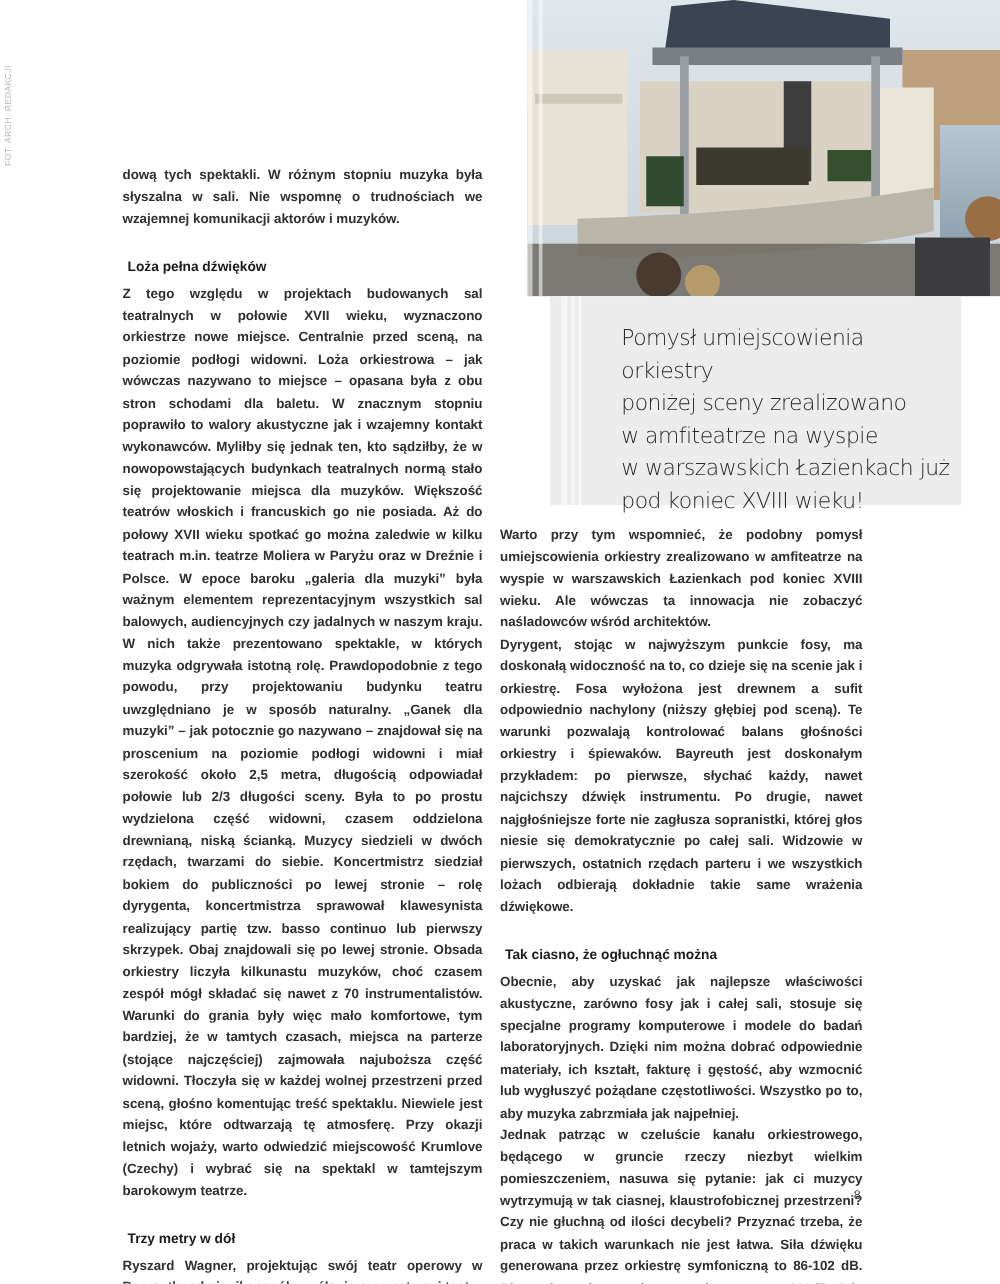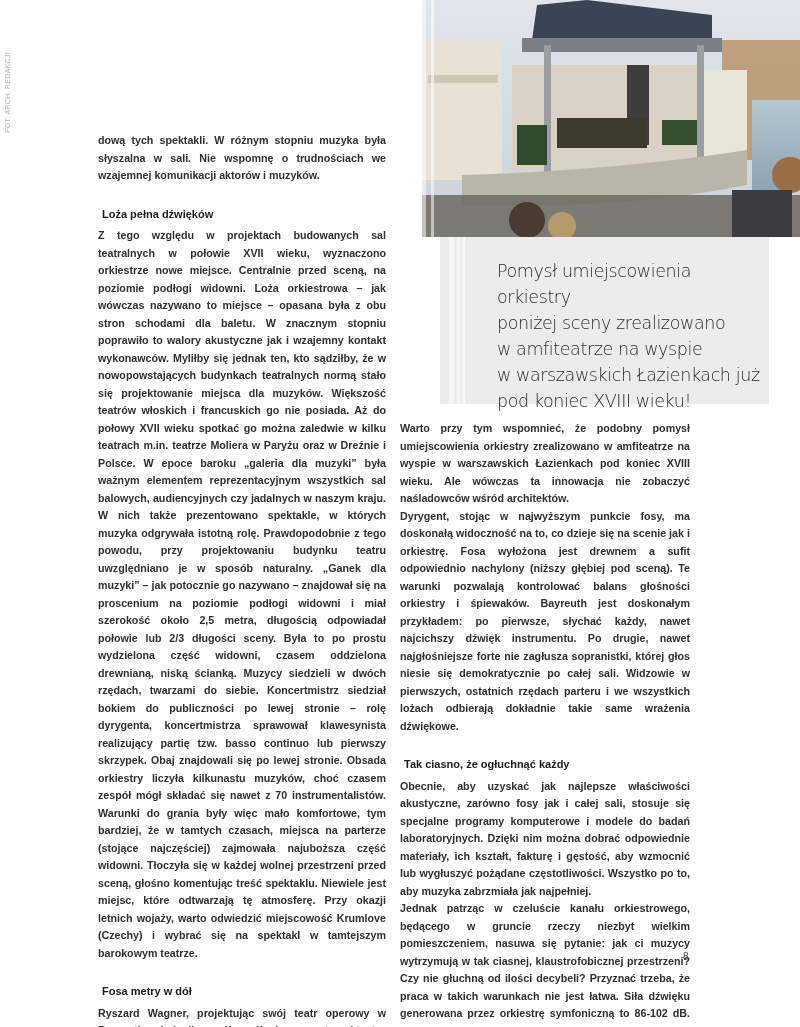--- a/index.html
+++ b/index.html
@@ -104,26 +104,26 @@
 w warszawskich Łazienkach już
 pod koniec XVIII wieku!</div>
 </div>
 
 <div class="col left">
   <p>dową tych spektakli. W różnym stopniu muzyka była słyszalna w sali. Nie wspomnę o trudnościach we wzajemnej komunikacji aktorów i muzyków.</p>
   <div class="gap"></div>
   <h3>Loża pełna dźwięków</h3>
   <p>Z tego względu w projektach budowanych sal teatralnych w połowie XVII wieku, wyznaczono orkiestrze nowe miejsce. Centralnie przed sceną, na poziomie podłogi widowni. Loża orkiestrowa – jak wówczas nazywano to miejsce – opasana była z obu stron schodami dla baletu. W znacznym stopniu poprawiło to walory akustyczne jak i wzajemny kontakt wykonawców. Myliłby się jednak ten, kto sądziłby, że w nowopowstających budynkach teatralnych normą stało się projektowanie miejsca dla muzyków. Większość teatrów włoskich i francuskich go nie posiada. Aż do połowy XVII wieku spotkać go można zaledwie w kilku teatrach m.in. teatrze Moliera w Paryżu oraz w Dreźnie i Polsce. W epoce baroku „galeria dla muzyki” była ważnym elementem reprezentacyjnym wszystkich sal balowych, audiencyjnych czy jadalnych w naszym kraju. W nich także prezentowano spektakle, w których muzyka odgrywała istotną rolę. Prawdopodobnie z tego powodu, przy projektowaniu budynku teatru uwzględniano je w sposób naturalny. „Ganek dla muzyki” – jak potocznie go nazywano – znajdował się na proscenium na poziomie podłogi widowni i miał szerokość około 2,5 metra, długością odpowiadał połowie lub 2/3 długości sceny. Była to po prostu wydzielona część widowni, czasem oddzielona drewnianą, niską ścianką. Muzycy siedzieli w dwóch rzędach, twarzami do siebie. Koncertmistrz siedział bokiem do publiczności po lewej stronie – rolę dyrygenta, koncertmistrza sprawował klawesynista realizujący partię tzw. basso continuo lub pierwszy skrzypek. Obaj znajdowali się po lewej stronie. Obsada orkiestry liczyła kilkunastu muzyków, choć czasem zespół mógł składać się nawet z 70 instrumentalistów. Warunki do grania były więc mało komfortowe, tym bardziej, że w tamtych czasach, miejsca na parterze (stojące najczęściej) zajmowała najuboższa część widowni. Tłoczyła się w każdej wolnej przestrzeni przed sceną, głośno komentując treść spektaklu. Niewiele jest miejsc, które odtwarzają tę atmosferę. Przy okazji letnich wojaży, warto odwiedzić miejscowość Krumlove (Czechy) i wybrać się na spektakl w tamtejszym barokowym teatrze.</p>
   <div class="gap"></div>
-  <h3>Fosa metry w dół</h3>
+  <h3>Trzy metry w dół</h3>
   <p>Ryszard Wagner, projektując swój teatr operowy w Bayreuth, odmienił sposób myślenia o przestrzeni teatru operowego. Do dziś stosuje się właśnie jego rozwiązanie. Nie dość, że zaciemnił salę, to dodatkowo „pogrzebał” orkiestrę w kanale pod sceną. Od strony widowni orkiestry i dyrygenta nie sposób zobaczyć. Odgradza ich specjalny półokrągły panel. Kanał orkiestrowy znajduje się wyjątkowo głęboko, bo stopniowo opada niemal trzy metry pod poziom sceny. Jego rozmiary także są niecodzienne, może pomieścić do 200 muzyków.</p>
 </div>
 
 <div class="col right">
   <p>Warto przy tym wspomnieć, że podobny pomysł umiejscowienia orkiestry zrealizowano w amfiteatrze na wyspie w warszawskich Łazienkach pod koniec XVIII wieku. Ale wówczas ta innowacja nie zobaczyć naśladowców wśród architektów.</p>
   <p>Dyrygent, stojąc w najwyższym punkcie fosy, ma doskonałą widoczność na to, co dzieje się na scenie jak i orkiestrę. Fosa wyłożona jest drewnem a sufit odpowiednio nachylony (niższy głębiej pod sceną). Te warunki pozwalają kontrolować balans głośności orkiestry i śpiewaków. Bayreuth jest doskonałym przykładem: po pierwsze, słychać każdy, nawet najcichszy dźwięk instrumentu. Po drugie, nawet najgłośniejsze forte nie zagłusza sopranistki, której głos niesie się demokratycznie po całej sali. Widzowie w pierwszych, ostatnich rzędach parteru i we wszystkich lożach odbierają dokładnie takie same wrażenia dźwiękowe.</p>
   <div class="gap"></div>
-  <h3>Tak ciasno, że ogłuchnąć każdy</h3>
+  <h3>Tak ciasno, że ogłuchnąć można</h3>
   <p>Obecnie, aby uzyskać jak najlepsze właściwości akustyczne, zarówno fosy jak i całej sali, stosuje się specjalne programy komputerowe i modele do badań laboratoryjnych. Dzięki nim można dobrać odpowiednie materiały, ich kształt, fakturę i gęstość, aby wzmocnić lub wygłuszyć pożądane częstotliwości. Wszystko po to, aby muzyka zabrzmiała jak najpełniej.</p>
   <p>Jednak patrząc w czeluście kanału orkiestrowego, będącego w gruncie rzeczy niezbyt wielkim pomieszczeniem, nasuwa się pytanie: jak ci muzycy wytrzymują w tak ciasnej, klaustrofobicznej przestrzeni? Czy nie głuchną od ilości decybeli? Przyznać trzeba, że praca w takich warunkach nie jest łatwa. Siła dźwięku generowana przez orkiestrę symfoniczną to 86-102 dB. Dla porównania startujący samolot wytwarza 120dB. Gdy po spektaklu muzyk wraca do domu, niezależnie jak genialnego kompozytora utwór przed chwilą wykonał w operze, czy był to Mozart, Rossini, Czajkowski czy Verdi, ma ochotę prosić kota, by nie tupał, gdy ten przechadza się pod dywanie.</p>
 </div>
 
 <div class="page-num">8</div>
 
 </body></html>

